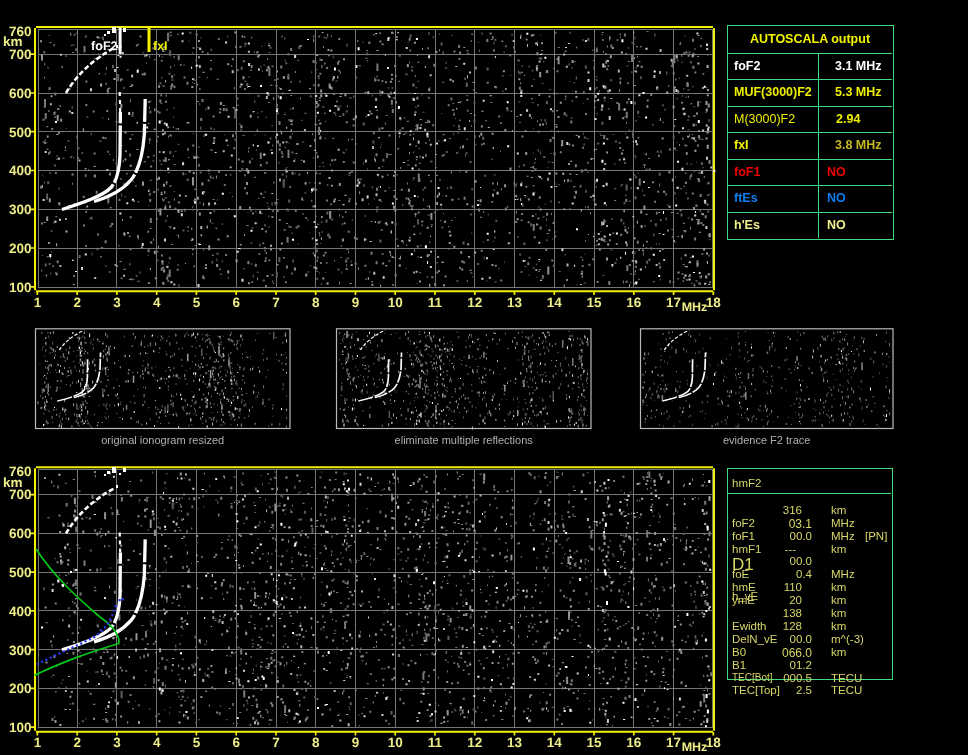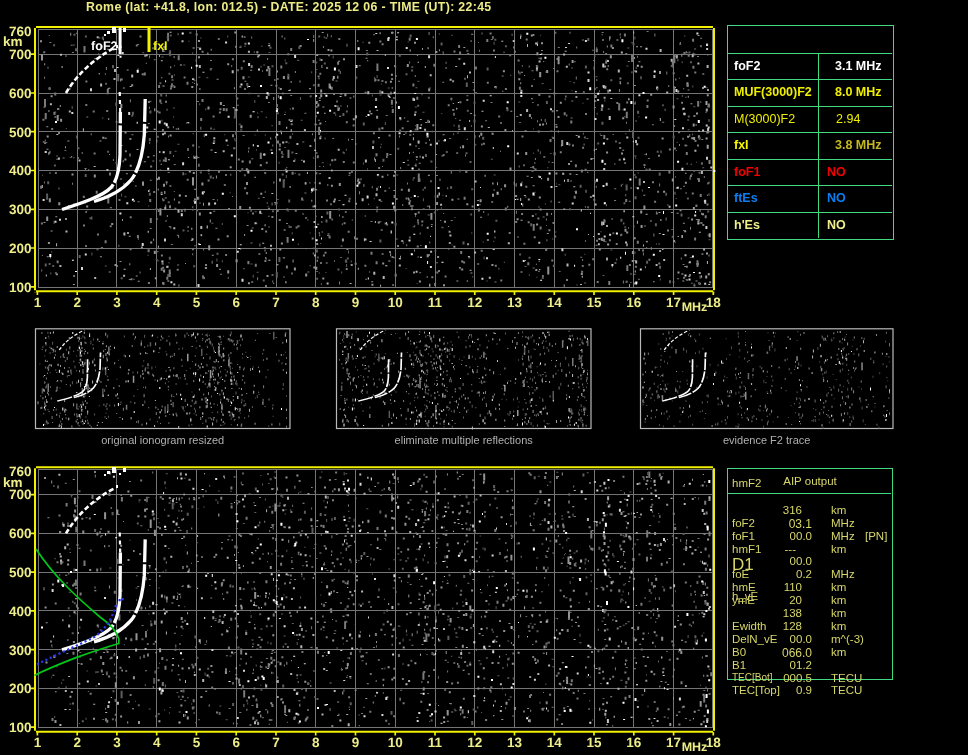--- a/index.html
+++ b/index.html
@@ -197,56 +197,55 @@
       <path fill="#c0c0c0" d="M443.9 384.8h1v2h-1zM394.2 400.1h1v2h-1zM583.5 409.3h1v2h-1zM587 338.1h1v2h-1zM572.7 381.9h1v2h-1zM430.5 337.2h1v3h-1zM439.8 367.1h1v2h-1zM531.5 398h1v3h-1zM568.8 337.7h1v2h-1zM584.5 336.3h1v2h-1zM384.3 401.9h1v3h-1zM435.8 417.5h1v2h-1zM439.6 365.3h1v2h-1zM417.3 360.7h1v1h-1zM352.7 378.3h1v2h-1zM451.8 419.9h1v1h-1zM477.5 348.3h1v2h-1zM396.9 352.8h1v1h-1zM445.4 389.4h1v1h-1zM581.5 342.2h1v1h-1zM432.6 413.3h1v3h-1zM538 343.6h1v2h-1zM581.3 392.9h1v3h-1zM384.5 391.7h1v2h-1zM420 413.2h1v2h-1zM454.8 391.2h1v1h-1zM419.6 414.4h1v2h-1zM542.7 407.8h1v2h-1zM443.6 420.5h1v2h-1zM583.6 389.3h1v2h-1zM556 360.1h1v1h-1zM497 359.9h1v2h-1zM581.6 363.1h1v3h-1zM342.7 367.4h1v1h-1zM498.8 403.7h1v2h-1zM382.8 381.6h1v2h-1zM428.6 346h1v2h-1zM405.9 391.2h1v1h-1zM427.4 386.2h1v1h-1zM530.7 405h1v2h-1zM471.9 426.4h1v3h-1zM436.9 383.3h1v2h-1zM342 339.4h1v1h-1zM522.1 344.6h1v1h-1zM361.8 389.4h1v2h-1zM536.1 343.3h1v1h-1zM576.9 399.5h1v1h-1zM583.5 369.8h1v1h-1zM420.9 354.2h1v2h-1zM420.3 378.1h1v2h-1zM451.8 396.6h1v1h-1zM472.7 371.3h1v2h-1zM443 371.4h1v1h-1zM580.4 374.4h1v2h-1zM443.2 336.7h1v1h-1zM433.7 362.5h1v2h-1zM581.4 349.4h1v1h-1zM572.1 374h1v3h-1zM443 408.9h1v1h-1zM418.6 414h1v2h-1zM346 361.2h1v2h-1zM520.1 372.2h1v2h-1zM569 396h1v2h-1zM527.7 386.1h1v1h-1zM446.8 356.8h1v1h-1zM433.4 358.6h1v1h-1zM514.7 382.4h1v1h-1zM370.8 397.2h1v2h-1zM406.4 374.4h1v2h-1zM344.7 401.9h1v2h-1zM515.2 377.9h1v2h-1zM382.1 378.7h1v2h-1zM381.6 357.1h1v2h-1zM565.7 373.7h1v3h-1zM408.5 383.3h1v2h-1zM495.4 418.8h1v2h-1zM579.7 338.4h1v1h-1zM374.1 333.5h1v3h-1zM492.3 338.3h1v2h-1zM570.4 408.5h1v1h-1zM438.6 394.8h1v1h-1zM350.1 346.2h1v2h-1zM515 346.8h1v2h-1zM569.6 410.4h1v2h-1zM393.4 362.3h1v2h-1zM381.4 339.2h1v3h-1zM363.6 379.5h1v1h-1zM412.5 411.5h1v2h-1zM428.3 389.6h1v1h-1zM582.4 423.6h1v2h-1zM423 371.3h1v2h-1zM464.8 397.4h1v2h-1zM544.6 363.4h1v2h-1zM442.6 378h1v2h-1zM485.9 357.6h1v2h-1zM434.7 397.5h1v1h-1z"></path>
       <use href="#trm" transform="translate(326 309) scale(0.52 0.44)"></use>
       <rect x="640.5" y="328.8" width="252.5" height="99.7" fill="none" stroke="#b9b9b9" stroke-width="1.2"></rect>
       <path fill="#ffffff" d="M840.9 350.1h1v2h-1zM842.2 356.4h1v2h-1zM646.9 415.4h1v1h-1zM820.5 355.2h1v2h-1zM751.4 354.4h1v2h-1zM850.9 351h1v1h-1zM665.8 387.8h1v2h-1zM643.8 381.7h1v1h-1zM682.2 411h1v2h-1zM645.1 396.8h1v1h-1zM870 387.4h1v3h-1zM668.1 345.2h1v1h-1zM797.3 366.9h1v2h-1zM886 413.9h1v3h-1zM825.2 359.4h1v2h-1zM889 392.3h1v1h-1zM808.5 398h1v2h-1zM799.1 421h1v1h-1zM835.6 364.1h1v1h-1zM642.5 386.5h1v2h-1zM838.8 361h1v3h-1zM746.9 408.1h1v2h-1zM651.7 370.7h1v2h-1zM661.6 374.9h1v1h-1zM885.4 418.9h1v2h-1zM721.1 360.5h1v3h-1zM766.8 351.7h1v2h-1zM800 384.2h1v2h-1zM751 346.5h1v2h-1zM713 383.1h1v2h-1zM739.1 401.8h1v2h-1zM722.4 362.7h1v1h-1zM714.2 373h1v3h-1zM831.2 414.8h1v2h-1z"></path>
       <path fill="#4a4a4a" d="M737.7 423.5h1v1h-1zM853.4 353.1h1v2h-1zM671.9 400.5h1v1h-1zM717.6 364.2h1v2h-1zM671.6 335.5h1v1h-1zM665.8 337.8h1v3h-1zM701.9 409.9h1v2h-1zM818.5 419.3h1v1h-1zM796.6 391.2h1v2h-1zM843 401.3h1v1h-1zM696.1 386.9h1v1h-1zM873.2 360h1v2h-1zM872.5 375.8h1v2h-1zM888.3 397h1v2h-1zM786.8 358.2h1v2h-1zM656.4 390.2h1v3h-1zM889 361.4h1v1h-1zM885.2 340.6h1v2h-1zM677.3 390.6h1v3h-1zM654 399.8h1v1h-1zM851.7 345.8h1v1h-1zM663.7 412.6h1v2h-1zM796.7 340.1h1v1h-1zM655 416h1v2h-1zM800 398.2h1v3h-1zM686.5 379.6h1v2h-1zM842 368.6h1v2h-1zM862.7 419.2h1v3h-1zM852.5 339.4h1v1h-1zM773.7 335.5h1v2h-1zM848.2 381.9h1v2h-1zM688.1 333.9h1v2h-1zM667.2 417.7h1v2h-1zM752.2 376.8h1v1h-1zM642.5 403.4h1v2h-1zM675 387.5h1v2h-1zM882.6 363.3h1v2h-1zM761.5 418.9h1v2h-1zM842.2 348h1v1h-1zM843.7 347.1h1v2h-1zM698.8 350.4h1v3h-1zM822.8 376.8h1v3h-1zM739.7 405.4h1v2h-1zM823.9 361.1h1v3h-1zM668.8 415.6h1v2h-1zM772.6 421.6h1v1h-1zM832.3 339.7h1v1h-1zM695 352.3h1v2h-1zM644.6 420.7h1v2h-1zM847.2 411.9h1v3h-1zM794.9 365.5h1v2h-1zM647.8 352.3h1v2h-1zM766.5 375.9h1v1h-1zM767.3 352h1v2h-1zM859.3 397.2h1v3h-1zM885.5 355.8h1v1h-1zM679.4 420.6h1v2h-1zM852.5 415.4h1v3h-1zM664 360.6h1v2h-1zM707 401h1v2h-1zM667 362.3h1v2h-1zM830.9 338.6h1v3h-1zM767.5 332.3h1v1h-1zM822.5 426.5h1v2h-1zM673.6 425.1h1v2h-1zM844.6 336.5h1v1h-1zM843.1 386h1v1h-1zM725.7 338.3h1v1h-1zM703.8 418h1v1h-1zM806.5 386h1v2h-1zM850.8 376.5h1v2h-1zM815.1 419h1v3h-1zM703.9 372.5h1v1h-1zM735.5 425.6h1v2h-1zM787.9 416.9h1v1h-1zM662.9 425.6h1v2h-1zM813.2 418.9h1v3h-1zM751.8 415.9h1v3h-1zM827.8 391.9h1v2h-1zM769.3 413.3h1v2h-1zM763 425.7h1v2h-1zM724.1 375.6h1v2h-1zM820.9 409h1v1h-1zM657.5 385.3h1v3h-1zM812.9 408h1v1h-1zM649 388.1h1v2h-1zM731 346.2h1v3h-1zM719.7 404.1h1v1h-1zM847.2 387.7h1v3h-1zM774.4 348.6h1v3h-1zM860.2 400.3h1v2h-1zM822.2 373.2h1v2h-1zM864.8 423.9h1v1h-1zM741.1 407h1v2h-1zM859.5 399h1v1h-1zM825.7 370.5h1v3h-1zM790.5 372.1h1v2h-1zM878.5 426.4h1v2h-1zM737.9 335.7h1v2h-1zM861.6 406.4h1v3h-1zM847.8 373.8h1v1h-1zM835.8 379.1h1v1h-1zM726.5 376.9h1v1h-1zM817.4 347.1h1v3h-1zM682.2 371.1h1v1h-1zM717.7 403.2h1v2h-1zM659.9 376h1v1h-1zM800.6 364.4h1v2h-1zM879.2 372.3h1v2h-1zM679.2 385.4h1v3h-1zM737.6 413.3h1v2h-1zM800.9 416.5h1v2h-1zM833.3 385.7h1v3h-1zM738.8 356.6h1v1h-1zM648.4 389.2h1v2h-1zM752.7 354h1v2h-1zM692.1 423.7h1v2h-1zM763.2 410.3h1v1h-1zM725.6 421.8h1v3h-1zM833.7 398.2h1v1h-1zM702.5 347.7h1v2h-1zM832.6 374.1h1v1h-1zM798.8 402.3h1v2h-1zM858.4 386.5h1v1h-1zM799.4 416.7h1v2h-1zM682.6 409.9h1v2h-1zM763.3 379.7h1v3h-1zM770.1 346.5h1v1h-1zM874.5 406.6h1v1h-1zM778.6 366.8h1v2h-1zM846.2 363.7h1v2h-1zM721.3 420.5h1v2h-1zM758 408.6h1v2h-1zM845.2 355.6h1v2h-1zM738.4 391.4h1v2h-1zM739.3 348.8h1v3h-1zM887.3 380.3h1v1h-1zM686 349.8h1v3h-1zM706.5 376.6h1v2h-1zM688.9 333.1h1v1h-1zM752.2 370.8h1v1h-1zM727 416h1v3h-1zM698.9 333.5h1v2h-1zM854 369.7h1v2h-1zM772.3 379.4h1v2h-1zM735.4 391.7h1v3h-1zM737.7 331.7h1v3h-1zM696.5 365.3h1v2h-1zM738.8 424.6h1v1h-1zM828.8 421.4h1v2h-1zM735.8 376.5h1v3h-1zM853.1 417h1v3h-1zM841.6 342.6h1v1h-1zM661.3 395.2h1v1h-1zM790.6 404.9h1v1h-1zM667.4 383.6h1v1h-1zM709.6 363.7h1v2h-1zM680.5 414.2h1v1h-1zM657.1 394.5h1.5v4.3h-1.5z"></path>
       <path fill="#6a6a6a" d="M827.1 335.3h1v2h-1zM746.4 409.4h1v1h-1zM752.6 367.9h1v3h-1zM819.2 412h1v3h-1zM744.5 394.7h1v2h-1zM828.1 410h1v1h-1zM889 389h1v2h-1zM780.8 386.9h1v2h-1zM766.7 391.6h1v1h-1zM741.3 381.6h1v2h-1zM867.9 404.3h1v1h-1zM695.2 340.1h1v2h-1zM842.1 355.3h1v1h-1zM885.6 385.3h1v3h-1zM747.1 351.3h1v2h-1zM735 373.7h1v2h-1zM721 399.7h1v3h-1zM859.9 345.4h1v1h-1zM658.2 394.2h1v2h-1zM823.2 402h1v2h-1zM759.7 405h1v2h-1zM672 330.9h1v2h-1zM660.7 355.2h1v1h-1zM837.5 358.3h1v2h-1zM886.2 365.6h1v2h-1zM766.8 370.7h1v2h-1zM660 366.3h1v1h-1zM741 413.9h1v2h-1zM650.4 397h1v2h-1zM820.3 366h1v2h-1zM798.8 397.7h1v1h-1zM683.2 347.7h1v3h-1zM646.3 405h1v1h-1zM765 404.4h1v2h-1zM858.3 353.2h1v3h-1zM889 412.3h1v3h-1zM800.8 389.4h1v2h-1zM660.5 359h1v2h-1zM861 388.6h1v1h-1zM656.4 366.8h1v1h-1zM798.4 413.1h1v3h-1zM744.2 357.5h1v2h-1zM884.4 415.5h1v2h-1zM745 330.9h1v1h-1zM664.8 383.7h1v3h-1zM797.3 331.3h1v1h-1zM746.7 416.9h1v2h-1zM800 333.8h1v2h-1zM662.4 373.7h1v3h-1zM771.9 346.4h1v1h-1zM674.4 396.8h1v2h-1zM826.4 393.7h1v3h-1zM730 389.9h1v1h-1zM842.1 338h1v2h-1zM745 341.9h1v1h-1zM751.4 420.2h1v2h-1zM649.7 387.3h1v2h-1zM764.8 405.6h1v3h-1zM839.6 384.3h1v2h-1zM845.4 358.1h1v1h-1zM785.6 390.3h1v1h-1zM837.1 331.1h1v2h-1zM707.6 394.5h1v3h-1zM766.9 422.2h1v3h-1zM876.5 423.8h1v2h-1zM662.7 333h1v2h-1zM694.3 338.7h1v1h-1zM745.1 344.1h1v2h-1zM794.9 412.3h1v1h-1zM791.2 424h1v1h-1zM774.8 332.6h1v1h-1zM770.6 391.9h1v2h-1zM750.9 383h1v2h-1zM855.6 367h1v2h-1zM650.7 417h1v2h-1zM861.3 337.1h1v2h-1zM769.2 348.7h1v2h-1zM724.8 419.1h1v2h-1zM787.6 336h1v2h-1zM759.4 409.4h1v2h-1zM827.5 414.5h1v2h-1zM839.7 369.6h1v3h-1zM645 371h1v2h-1zM771.2 375.6h1v2h-1zM870.3 357.8h1v2h-1zM656.3 390.5h1v2h-1zM831.3 394h1v2h-1zM767.7 420.6h1v2h-1zM847.3 379.7h1v2h-1zM784.7 378.1h1v2h-1zM739.4 385.8h1v1h-1zM829.3 387h1v1h-1zM815.3 409.3h1v1h-1zM886.4 377.2h1v1h-1zM885.9 331.7h1v2h-1zM647.9 352.9h1v2h-1zM796.2 397.3h1v3h-1zM846 334h1v1h-1zM788.7 368.2h1v2h-1zM688 416.4h1v1h-1zM814.6 399.5h1v3h-1zM771.4 385h1v2h-1zM768.9 345.8h1v3h-1zM838.1 388.7h1v2h-1zM851.2 420.5h1v2h-1zM845.4 402.8h1v1h-1zM743.6 393.2h1v3h-1zM854.9 368.1h1v2h-1zM889 342.9h1v2h-1zM662.4 380.6h1v1h-1zM842.5 419.3h1v3h-1zM761.2 367.3h1v2h-1zM701.8 401.6h1v2h-1zM753.4 415.2h1v2h-1zM705.1 413.1h1v1h-1zM744.1 412.4h1v1h-1zM668.4 331.3h1v3h-1zM689.9 414.7h1v2h-1zM821.7 335.4h1v3h-1zM794.1 369.1h1v1h-1zM717.3 422.4h1v3h-1zM658.2 343.6h1v1h-1zM863.7 337.7h1v2h-1zM663.4 388.4h1v2h-1zM845.9 396.2h1v1h-1zM683.1 407h1v2h-1zM715.1 423.6h1v2h-1zM777.3 415.9h1v2h-1zM745 387h1v3h-1zM842 396.3h1v3h-1zM660.3 347.9h1v2h-1zM836.6 353.7h1v2h-1zM838.1 389.8h1v2h-1zM798.2 362.5h1v3h-1zM842.4 362.8h1v2h-1zM824.2 371.7h1v2h-1zM766.9 408.1h1v2h-1zM653.7 382.7h1v2h-1zM715.4 371.6h1v2h-1zM735.5 367.5h1v2h-1zM819.2 361.4h1v1h-1zM729.2 391.4h1v2h-1zM664.5 390.4h1v2h-1zM841.2 352.8h1v2h-1zM643.5 401.9h1v1h-1zM802.1 413.8h1v3h-1zM823 411.5h1v2h-1zM755.9 418.1h1v2h-1zM768.5 340h1v1h-1zM654.8 366.6h1v2h-1zM669.5 356.4h1v1h-1zM671.4 346.5h1v2h-1zM675.3 349h1.5v4.4h-1.5zM747.7 373h1.5v6.2h-1.5z"></path>
       <path fill="#8a8a8a" d="M865.6 399.1h1v2h-1zM750.6 395.3h1v2h-1zM888.4 356.6h1v1h-1zM751 343.7h1v1h-1zM840.1 362.7h1v2h-1zM802.1 380.3h1v1h-1zM743.6 385.7h1v1h-1zM825.5 339.7h1v1h-1zM793.9 403.3h1v1h-1zM735.1 368.4h1v1h-1zM748.6 359.9h1v1h-1zM839.4 340.4h1v2h-1zM889 389.9h1v3h-1zM766.8 415.8h1v1h-1zM795.1 361.1h1v2h-1zM871.3 410.3h1v2h-1zM841.4 390.9h1v2h-1zM676.9 380.8h1v1h-1zM669.5 397.4h1v2h-1zM656.2 409.1h1v2h-1zM740.5 395.5h1v2h-1zM722 401.4h1v3h-1zM747.2 361.3h1v1h-1zM820.7 354.9h1v2h-1zM651.7 393.6h1v2h-1zM699.4 386.5h1v1h-1zM838.3 348.1h1v2h-1zM642.5 373.6h1v2h-1zM759.6 366.2h1v1h-1zM726 358.5h1v1h-1zM881.9 352.8h1v2h-1zM729.4 354.3h1v1h-1zM679.7 381.3h1v1h-1zM833.4 337.4h1v1h-1zM785.7 423h1v2h-1zM686.9 383.5h1v1h-1zM644.9 418h1v2h-1zM859.3 397.6h1v2h-1zM827 380.3h1v2h-1zM851.5 403.4h1v2h-1zM778.6 366.7h1v1h-1zM808.6 367.6h1v2h-1zM856.5 348.2h1v2h-1zM823.5 406.2h1v2h-1zM771.5 344.8h1v1h-1zM669.4 337.3h1v2h-1zM738 343.6h1v1h-1zM860.7 380.6h1v2h-1zM666.3 387.9h1v2h-1zM650.9 409.8h1v2h-1zM740.1 372.1h1v2h-1zM685.5 400.4h1v1h-1zM840.1 404.3h1v2h-1zM765.3 406.5h1v1h-1zM727.7 395.7h1v1h-1zM727.1 390.6h1v2h-1zM738.7 342.6h1v2h-1zM840.9 413.3h1v3h-1zM823.2 379.6h1v2h-1zM811.6 420.3h1v1h-1zM659 424.5h1v1h-1zM849.2 416.6h1v1h-1zM666.3 410.5h1v2h-1zM824.9 337.8h1v2h-1zM771.2 365h1v2h-1zM798.9 379h1v2h-1zM842.7 348.5h1v2h-1zM752.4 374.1h1v2h-1zM853.1 390.2h1v3h-1zM823.1 379h1v3h-1zM659.8 384.1h1v1h-1zM645.8 393.7h1v3h-1zM771.1 409.8h1v3h-1zM847.7 395.3h1v3h-1zM741.6 417.2h1v1h-1zM658.7 396.1h1v2h-1zM738 373.1h1v2h-1zM644.8 362.5h1v2h-1zM699.7 411.2h1v1h-1zM823.4 337.7h1v3h-1zM825.3 400.3h1v2h-1zM676 370.9h1v1h-1zM825.9 414h1v1h-1zM854.2 360.5h1v2h-1zM853.8 336.6h1v2h-1zM851.2 387.4h1v3h-1zM874.5 403.1h1v1h-1zM831.5 405.8h1v2h-1zM711.6 425h1v2h-1zM847.1 342.5h1v3h-1zM690.9 365.5h1v1h-1zM832.6 418.8h1v3h-1zM846.1 353.8h1v2h-1zM830.6 388.7h1v2h-1zM849.6 423h1v3h-1zM706.4 395.2h1v1h-1zM737.6 425.8h1v2h-1zM833.3 332.2h1v2h-1zM729.3 395h1v2h-1zM765.4 382.2h1v1h-1zM800 423.3h1v1h-1zM657.5 374h1v2h-1zM705.8 352.3h1v2h-1zM844.9 402.1h1v3h-1zM803.5 332h1v2h-1zM800.2 347.7h1v2h-1zM784.6 359.2h1v2h-1zM876 334.1h1v2h-1zM739.6 386.6h1v2h-1zM889 345.2h1v1h-1zM661 412.6h1v2h-1zM886.6 410h1v1h-1zM853.1 367.1h1v2h-1zM796.3 356.3h1.5v4.5h-1.5zM861.3 362.4h1.5v7.9h-1.5zM661.7 395.3h1.5v5.4h-1.5zM745 391.7h1.5v8.1h-1.5zM820.8 367.9h1.5v3.4h-1.5z"></path>
       <path fill="#b5b5b5" d="M830.7 356.6h1v2h-1zM689.1 404.8h1v3h-1zM839.7 330.9h1v2h-1zM812.9 349.4h1v3h-1zM814.6 416.2h1v1h-1zM727.6 404.8h1v2h-1zM844.1 338.7h1v2h-1zM812.1 355.6h1v3h-1zM863.7 349.9h1v2h-1zM844.9 358.3h1v1h-1zM819.9 343.8h1v3h-1zM799.7 405.8h1v2h-1zM827 359.3h1v1h-1zM766.1 409.6h1v2h-1zM754.8 389.2h1v1h-1zM849.4 406.6h1v2h-1zM751.1 382.9h1v2h-1zM789.7 338h1v2h-1zM689.3 360.6h1v2h-1zM747.9 418.7h1v2h-1zM679.6 407.4h1v1h-1zM644.2 352.4h1v3h-1zM848.2 369.7h1v1h-1zM643.7 358.5h1v1h-1zM800.6 389.1h1v1h-1zM866.4 406.1h1v2h-1zM785.8 347.1h1v2h-1zM843 419.3h1v2h-1zM886.3 353h1v2h-1zM863 340.3h1v3h-1zM804.4 399.4h1v2h-1zM709.8 337.8h1v1h-1zM767.2 393.1h1v1h-1zM771.8 342.4h1v2h-1zM889 389.7h1v2h-1zM798.5 407.1h1v1h-1zM643.4 357.6h1v2h-1zM675.4 388.9h1v3h-1zM844.1 412.6h1v2h-1zM717.5 397.4h1v2h-1zM770.1 389.7h1v2h-1zM772.9 331.8h1v2h-1zM730.9 390.3h1v3h-1zM742.5 395.9h1v1h-1zM690.2 335.3h1v2h-1zM874.4 351.4h1v2h-1zM665.4 399.3h1v2h-1zM660.5 387.9h1v2h-1zM739.4 377.1h1v1h-1zM848.2 353.6h1v1h-1zM664.3 351h1v1h-1zM811.6 371.9h1v2h-1zM723.1 379.5h1v2h-1zM846.2 357.7h1v3h-1zM762.8 370.3h1v2h-1zM642.5 399.4h1v3h-1zM820 399.1h1v2h-1zM872.7 396.3h1v1h-1zM873.3 362.2h1v1h-1zM883.2 414.8h1v1h-1zM821.5 424.2h1v2h-1zM883.4 405.3h1v2h-1zM829.2 416.7h1v1h-1z"></path>
       <use href="#trm" transform="translate(630 309) scale(0.52 0.44)"></use>
     </svg>
-<div class="abs" style="left:86px;top:0px;font-size:12.3px;font-weight:bold;color:#eceb86;letter-spacing:0.35px">Rome (lat: +41.8, lon: 012.5) - DATE: 2025 12 06 - TIME (UT): 22:45</div>
 <div class="abs" style="left:162.7px;top:433.5px;width:0;display:flex;justify-content:center">
       <span style="color:#b0b0b0;font-size:11px">original ionogram resized</span>
     </div>
 <div class="abs" style="left:463.7px;top:433.5px;width:0;display:flex;justify-content:center">
       <span style="color:#b0b0b0;font-size:11px">eliminate multiple reflections</span>
     </div>
 <div class="abs" style="left:766.7px;top:433.5px;width:0;display:flex;justify-content:center">
       <span style="color:#b0b0b0;font-size:11px">evidence F2 trace</span>
     </div>
 <div class="abs" style="left:727px;top:25px;width:165px;height:212.5px;border:1px solid #42da80"></div>
 <div class="abs" style="left:727px;top:52.5px;width:165px;height:0;border-top:1px solid #42da80"></div>
 <div class="abs" style="left:727px;top:79px;width:165px;height:0;border-top:1px solid #42da80"></div>
 <div class="abs" style="left:727px;top:105.5px;width:165px;height:0;border-top:1px solid #42da80"></div>
 <div class="abs" style="left:727px;top:132px;width:165px;height:0;border-top:1px solid #42da80"></div>
 <div class="abs" style="left:727px;top:158.5px;width:165px;height:0;border-top:1px solid #42da80"></div>
 <div class="abs" style="left:727px;top:185px;width:165px;height:0;border-top:1px solid #42da80"></div>
 <div class="abs" style="left:727px;top:211.5px;width:165px;height:0;border-top:1px solid #42da80"></div>
 <div class="abs" style="left:818px;top:52.5px;width:0;height:185.5px;border-left:1px solid #42da80"></div>
+<div class="abs" style="left:727px;top:25px;width:166px;height:28px;display:flex;align-items:center;justify-content:center;font-weight:bold;font-size:12.5px;color:#f4f400">AUTOSCALA output</div>
 <div class="abs" style="left:734px;top:52.5px;height:26.5px;display:flex;align-items:center;font-weight:bold;font-size:12.5px;color:#ffffff">foF2</div>
 <div class="abs" style="left:835px;top:52.5px;height:26.5px;display:flex;align-items:center;font-weight:bold;font-size:12.5px;color:#ffffff">3.1 MHz</div>
 <div class="abs" style="left:734px;top:79px;height:26.5px;display:flex;align-items:center;font-weight:bold;font-size:12.5px;color:#eeee00">MUF(3000)F2</div>
-<div class="abs" style="left:835px;top:79px;height:26.5px;display:flex;align-items:center;font-weight:bold;font-size:12.5px;color:#eeee00">8.0 MHz</div>
+<div class="abs" style="left:835px;top:79px;height:26.5px;display:flex;align-items:center;font-weight:bold;font-size:12.5px;color:#eeee00">5.3 MHz</div>
 <div class="abs" style="left:734px;top:105.5px;height:26.5px;display:flex;align-items:center;font-weight:normal;font-size:12.5px;color:#eeee00">M(3000)F2</div>
-<div class="abs" style="left:836px;top:105.5px;height:26.5px;display:flex;align-items:center;font-weight:normal;font-size:12.5px;color:#eeee00">2.94</div>
+<div class="abs" style="left:836px;top:105.5px;height:26.5px;display:flex;align-items:center;font-weight:bold;font-size:12.5px;color:#eeee00">2.94</div>
 <div class="abs" style="left:734px;top:132px;height:26.5px;display:flex;align-items:center;font-weight:bold;font-size:12.5px;color:#f8f800">fxI</div>
 <div class="abs" style="left:835px;top:132px;height:26.5px;display:flex;align-items:center;font-weight:bold;font-size:12.5px;color:#c3b820">3.8 MHz</div>
 <div class="abs" style="left:734px;top:158.5px;height:26.5px;display:flex;align-items:center;font-weight:bold;font-size:12.5px;color:#f20000">foF1</div>
 <div class="abs" style="left:827px;top:158.5px;height:26.5px;display:flex;align-items:center;font-weight:bold;font-size:12.5px;color:#f20000">NO</div>
 <div class="abs" style="left:734px;top:185px;height:26.5px;display:flex;align-items:center;font-weight:bold;font-size:12.5px;color:#0a7ef0">ftEs</div>
 <div class="abs" style="left:827px;top:185px;height:26.5px;display:flex;align-items:center;font-weight:bold;font-size:12.5px;color:#0a7ef0">NO</div>
 <div class="abs" style="left:734px;top:211.5px;height:26.5px;display:flex;align-items:center;font-weight:bold;font-size:12.5px;color:#efef8e">h'Es</div>
 <div class="abs" style="left:827px;top:211.5px;height:26.5px;display:flex;align-items:center;font-weight:bold;font-size:12.5px;color:#efef8e">NO</div>
 <div class="abs" style="left:727px;top:468px;width:164px;height:209.5px;border:1px solid #42da80"></div>
 <div class="abs" style="left:727px;top:493px;width:164px;height:0;border-top:1px solid #42da80"></div>
-<div class="abs" style="left:727px;top:468px;width:166px;height:25px;display:flex;align-items:center;justify-content:center;font-size:11.5px;color:#d6d66a">AIP output</div>
 <div class="abs" style="left:732px;top:477px;font-size:11.5px;color:#d6d66a">hmF2</div>
 <div class="abs" style="left:802px;top:503.8px;width:0;display:flex;justify-content:flex-end">
       <span style="font-size:11.5px;color:#d6d66a">316</span>
     </div>
 <div class="abs" style="left:831px;top:503.8px;font-size:11.5px;color:#d6d66a">km</div>
 <div class="abs" style="left:732px;top:516.7px;font-size:11.5px;color:#d6d66a">foF2</div>
 <div class="abs" style="left:812px;top:516.7px;width:0;display:flex;justify-content:flex-end">
       <span style="font-size:12px;color:#d6d66a">03.1</span>
     </div>
 <div class="abs" style="left:831px;top:516.7px;font-size:11.5px;color:#d6d66a">MHz</div>
@@ -260,21 +259,21 @@
 <div class="abs" style="left:796px;top:542.5px;width:0;display:flex;justify-content:flex-end">
       <span style="font-size:11.5px;color:#d6d66a">---</span>
     </div>
 <div class="abs" style="left:831px;top:542.5px;font-size:11.5px;color:#d6d66a">km</div>
 <div class="abs" style="left:732px;top:555.4px;font-size:17px;color:#d6d66a">D1</div>
 <div class="abs" style="left:812px;top:555.4px;width:0;display:flex;justify-content:flex-end">
       <span style="font-size:11.5px;color:#d6d66a">00.0</span>
     </div>
 <div class="abs" style="left:732px;top:568.3px;font-size:11.5px;color:#d6d66a">foE</div>
 <div class="abs" style="left:812px;top:568.3px;width:0;display:flex;justify-content:flex-end">
-      <span style="font-size:11.5px;color:#d6d66a">0.2</span>
+      <span style="font-size:11.5px;color:#d6d66a">0.4</span>
     </div>
 <div class="abs" style="left:831px;top:568.3px;font-size:11.5px;color:#d6d66a">MHz</div>
 <div class="abs" style="left:732px;top:581.2px;font-size:11.5px;color:#d6d66a">hmE</div>
 <div class="abs" style="left:802px;top:581.2px;width:0;display:flex;justify-content:flex-end">
       <span style="font-size:11.5px;color:#d6d66a">110</span>
     </div>
 <div class="abs" style="left:831px;top:581.2px;font-size:11.5px;color:#d6d66a">km</div>
 <div class="abs" style="left:732px;top:594.1px;font-size:11.5px;color:#d6d66a">ymE</div>
 <div class="abs" style="left:802px;top:594.1px;width:0;display:flex;justify-content:flex-end">
       <span style="font-size:11.5px;color:#d6d66a">20</span>
@@ -304,15 +303,15 @@
 <div class="abs" style="left:812px;top:658.6px;width:0;display:flex;justify-content:flex-end">
       <span style="font-size:11.5px;color:#d6d66a">01.2</span>
     </div>
 <div class="abs" style="left:732px;top:671.5px;font-size:10px;color:#d6d66a">TEC[Bot]</div>
 <div class="abs" style="left:812px;top:671.5px;width:0;display:flex;justify-content:flex-end">
       <span style="font-size:11.5px;color:#d6d66a">000.5</span>
     </div>
 <div class="abs" style="left:831px;top:671.5px;font-size:11.5px;color:#d6d66a">TECU</div>
 <div class="abs" style="left:732px;top:684.4px;font-size:11.5px;color:#d6d66a">TEC[Top]</div>
 <div class="abs" style="left:812px;top:684.4px;width:0;display:flex;justify-content:flex-end">
-      <span style="font-size:11.5px;color:#d6d66a">0.9</span>
+      <span style="font-size:11.5px;color:#d6d66a">2.5</span>
     </div>
 <div class="abs" style="left:831px;top:684.4px;font-size:11.5px;color:#d6d66a">TECU</div>
 </div>
 </body></html>

